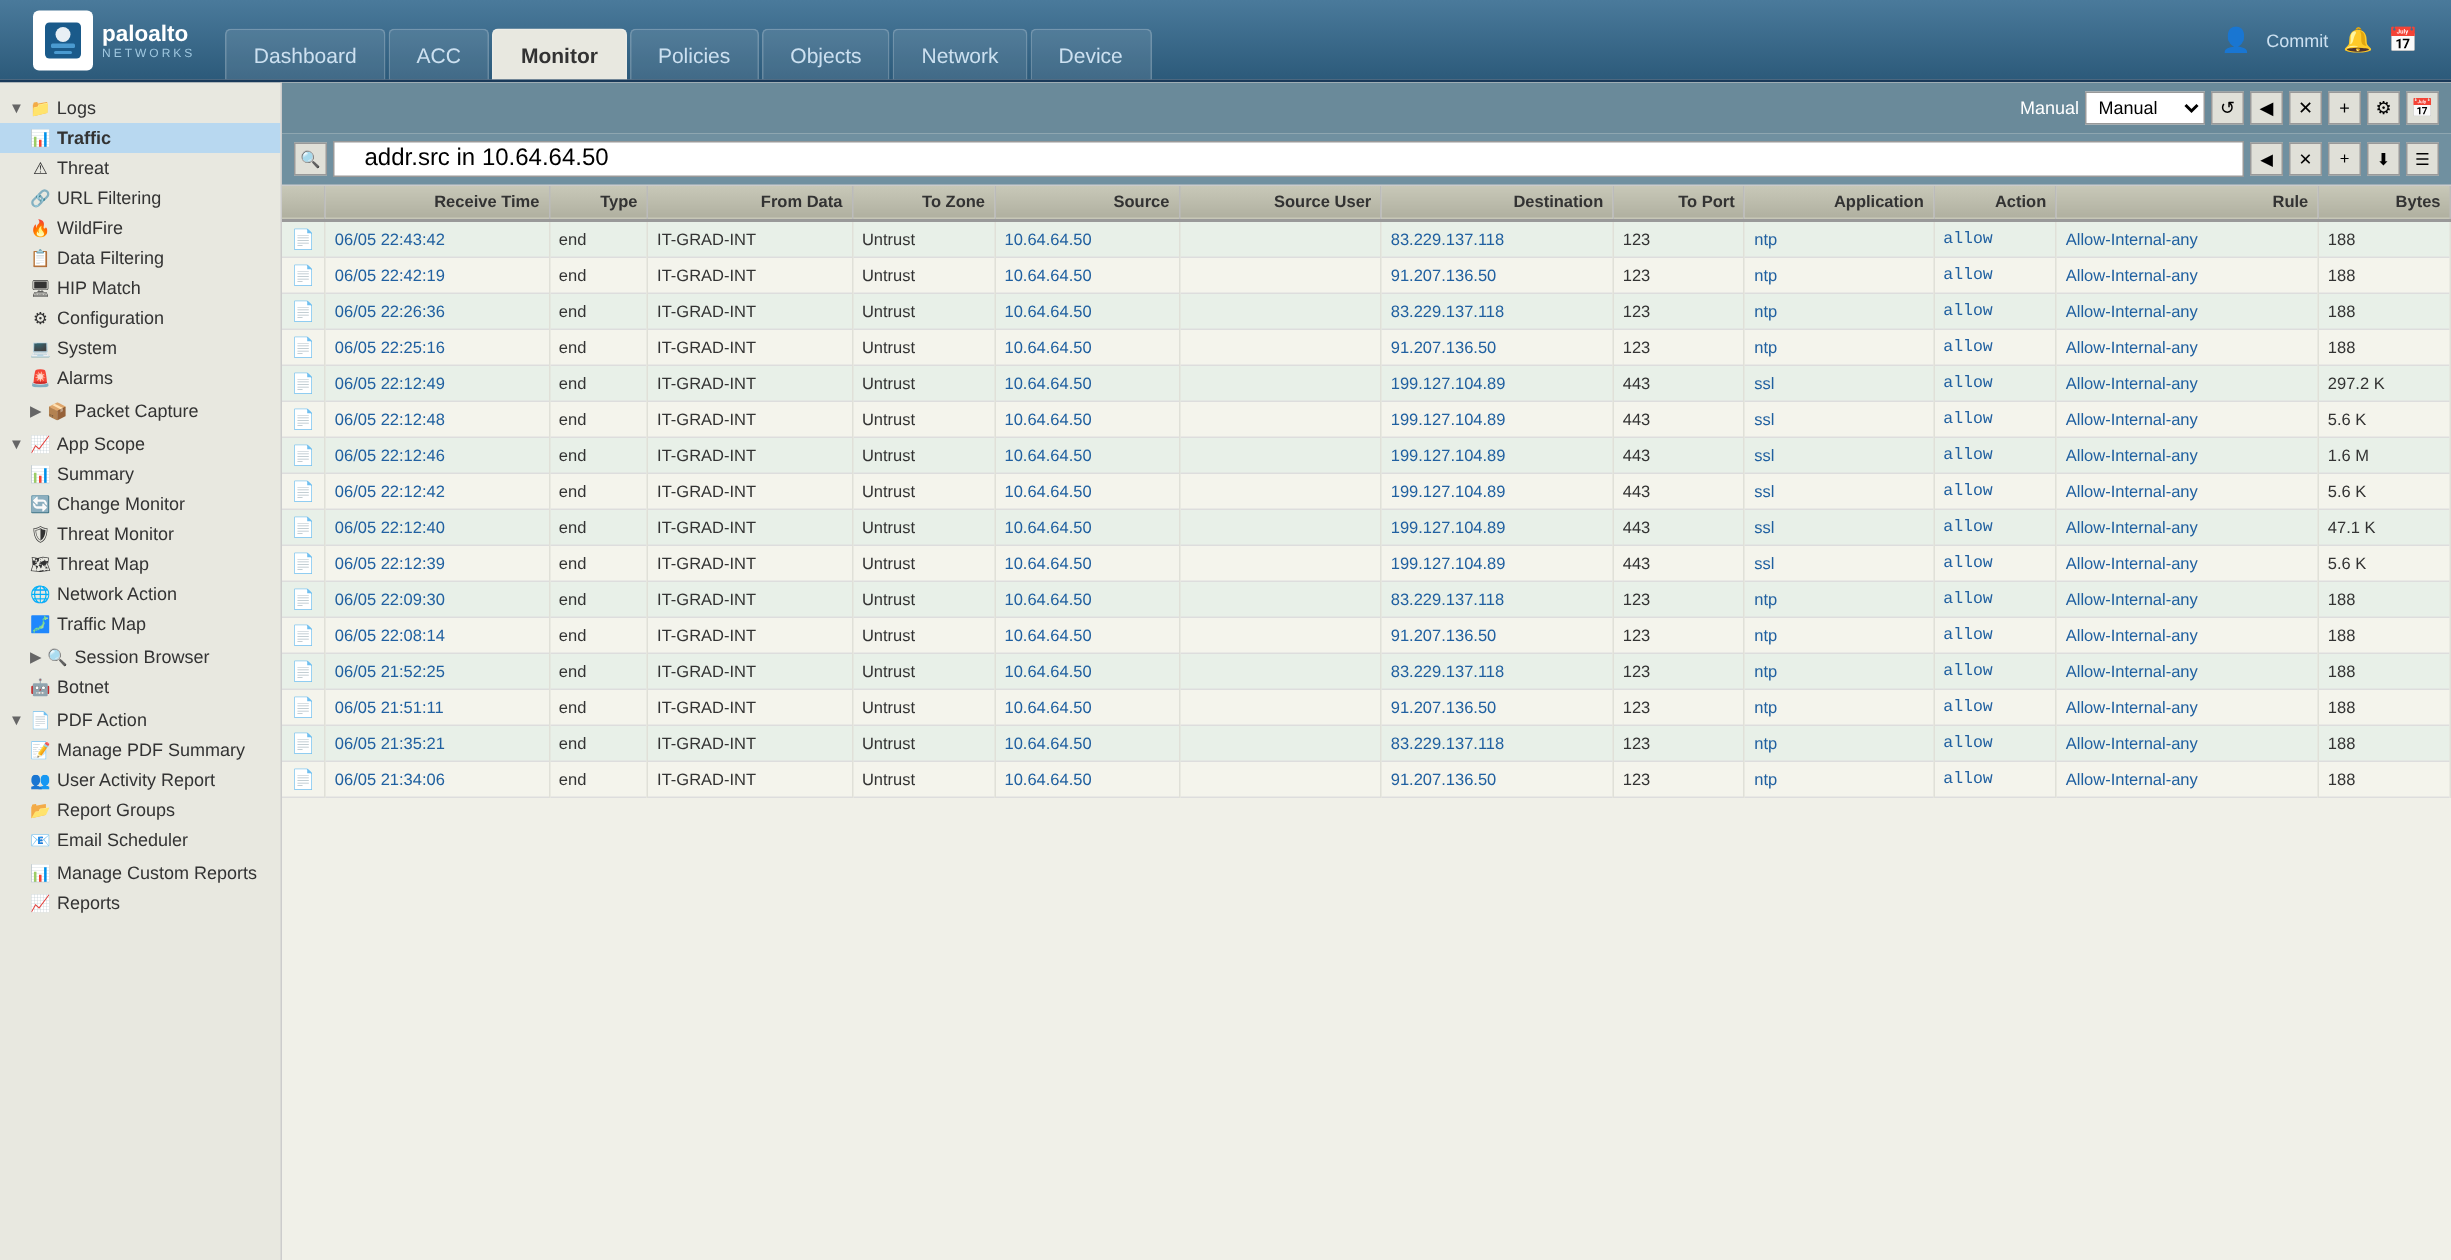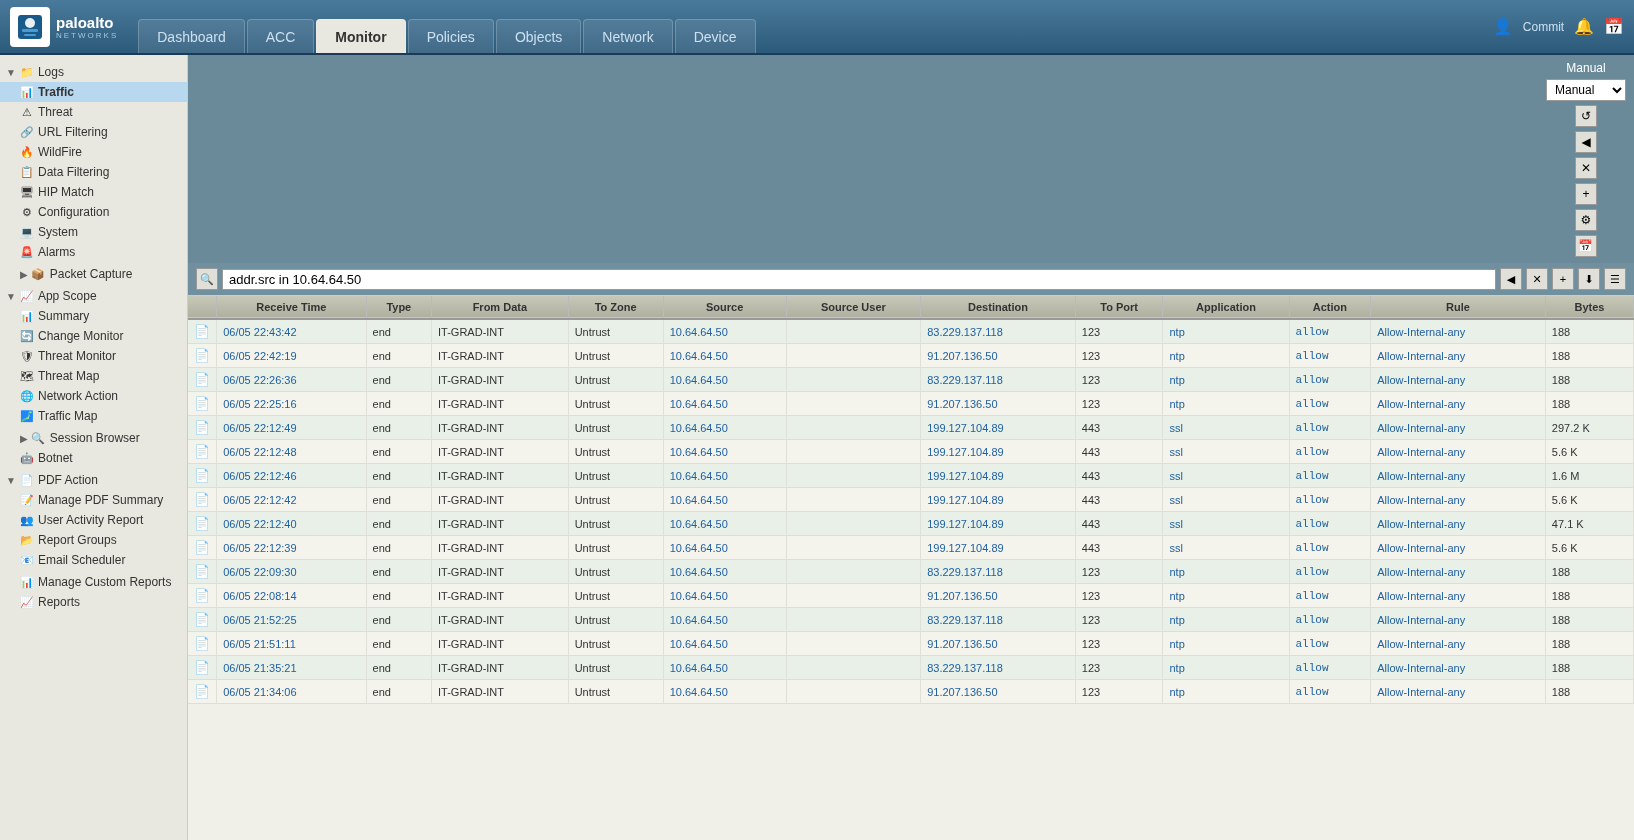--- a/index.html
+++ b/index.html
@@ -4,21 +4,21 @@
   <style>
     * { margin: 0; padding: 0; box-sizing: border-box; }
     body { font-family: Arial, sans-serif; font-size: 12px; background: #d0d0d0; color: #333; }
 
     
     #topbar {
       display: flex;
       align-items: center;
       background: linear-gradient(to bottom, #4a7a9b, #2c5a7a);
       height: 55px;
-      padding: 0 10px;
+      padding: 0 22px;
       border-bottom: 2px solid #1a3a5a;
     }
     #logo {
       display: flex;
       align-items: center;
       margin-right: 20px;
     }
     #logo-icon {
       width: 40px;
       height: 40px;
@@ -204,21 +204,21 @@
       width: 100%;
       border-collapse: collapse;
       font-size: 11px;
     }
     thead tr {
       background: linear-gradient(to bottom, #c8c8b8, #b0b0a0);
       border-bottom: 2px solid #999;
     }
     thead th {
       padding: 5px 6px;
-      text-align: center;
+      text-align: right;
       font-weight: bold;
       color: #333;
       border-right: 1px solid #bbb;
       white-space: nowrap;
     }
     tbody tr {
       border-bottom: 1px solid #ddd;
     }
     tbody tr:nth-child(even) {
       background: #f4f4ec;
@@ -416,38 +416,38 @@
     <div class="sidebar-item">
       <span class="item-icon">📈</span>
       <span>Reports</span>
     </div>
 
   </div>
 
   <div id="content">
 
     <div id="filter-bar">
-      <div id="filter-right" style="margin-left:auto; display:flex; align-items:center; gap:4px;flex-direction:column;">
+      <div id="filter-right" style="margin-left:auto; display:flex; align-items:center; gap:4px;">
         <span style="color:#fff; font-size:12px;">Manual</span>
         <select class="filter-select">
           <option>Manual</option>
           <option>Auto</option>
         </select>
         <button class="filter-btn" title="Refresh">↺</button>
         <button class="filter-btn" title="Previous">◀</button>
         <button class="filter-btn" title="Close">✕</button>
         <button class="filter-btn" title="Add">+</button>
         <button class="filter-btn" title="Settings">⚙</button>
         <button class="filter-btn" title="Calendar">📅</button>
       </div>
     </div>
 
     <div id="search-bar">
       <button class="search-btn">🔍</button>
-      <input id="search-input" type="text" value="addr.src in 10.64.64.50" style="flex: 1 1 0%; padding: 2px 6px; font-size: 13px; border: 1px solid rgb(153, 153, 153);">
+      <input id="search-input" type="text" value="addr.src in 10.64.64.50" style="flex: 1 1 0%; padding: 2px 20px; font-size: 16px; border: 1px solid rgb(153, 153, 153);">
       <button class="search-btn">◀</button>
       <button class="search-btn">✕</button>
       <button class="search-btn">+</button>
       <button class="search-btn">⬇</button>
       <button class="search-btn">☰</button>
     </div>
 
     <div id="table-container">
       <table>
         <thead>

